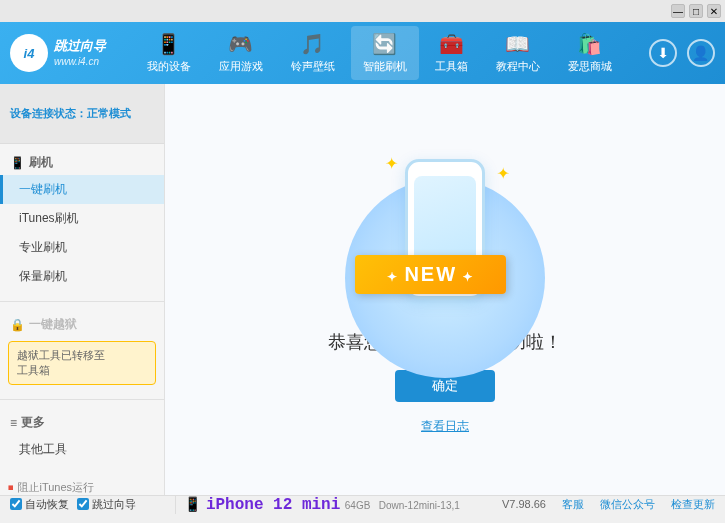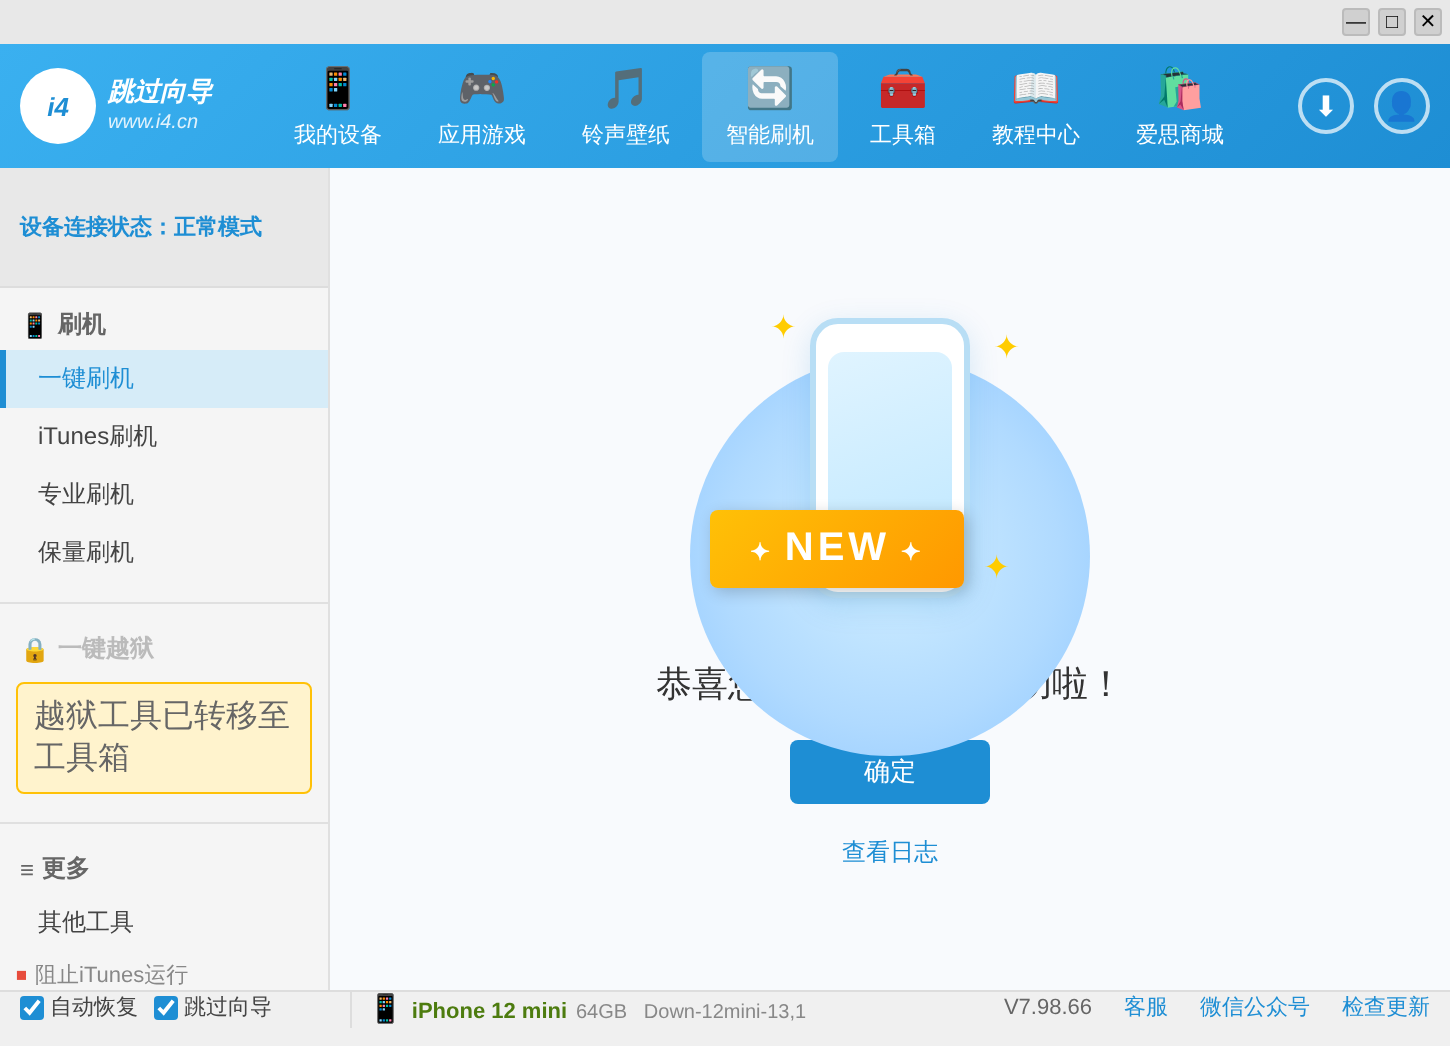--- a/index.html
+++ b/index.html
@@ -110,21 +110,21 @@
       background: #d6ecf8;
       border-left: 3px solid #1e8ed4;
       color: #1e8ed4;
     }
     .sidebar-note {
       margin: 4px 8px;
       background: #fff3cd;
       border: 1px solid #ffc107;
       border-radius: 4px;
       padding: 6px 8px;
-      font-size: 16px; color: #666;
+      font-size: 11px; color: #666;
     }
     .sidebar-divider {
       height: 1px; background: #e0e0e0; margin: 4px 0;
     }
 
     
     .content {
       flex: 1;
       background: #f8fafd;
       display: flex;
@@ -169,21 +169,21 @@
     .sparkle-1 { top: 10px; left: 20px; }
     .sparkle-2 { top: 20px; right: 15px; }
     .sparkle-3 { bottom: 20px; right: 20px; }
     
     .new-ribbon {
       position: absolute;
       bottom: 20px; left: -10px;
       background: linear-gradient(135deg, #ffc107, #ff9800);
       color: white;
       font-size: 20px; font-weight: 900;
-      padding: 8px 20px;
+      padding: 8px 32px;
       border-radius: 4px;
       box-shadow: 2px 2px 8px rgba(0,0,0,0.2);
       letter-spacing: 2px;
     }
     .new-ribbon::before {
       content: '✦ ';
       font-size: 12px;
     }
     .new-ribbon::after {
       content: ' ✦';
@@ -205,46 +205,46 @@
       font-size: 18px; color: #333; font-weight: 500;
     }
     .confirm-btn {
       width: 100px; height: 32px;
       background: #1e8ed4;
       color: white; border: none;
       border-radius: 4px; font-size: 13px;
       cursor: pointer;
     }
     .daily-link {
-      font-size: 12px; color: #1e8ed4; cursor: pointer; 
+      font-size: 12px; color: #1e8ed4; cursor: pointer; text-decoration: underline;
     }
 
     
     .bottom-bar {
       height: 17px;
       background: #f0f0f0;
       border-top: 1px solid #ddd;
-      display: flex; align-items: flex-start;
+      display: flex; align-items: center;
       padding: 0 10px; gap: 0;
     }
     .bottom-left {
       display: flex; align-items: center; gap: 8px;
       width: 165px;
     }
     .checkbox-label {
       display: flex; align-items: center; gap: 3px;
       font-size: 11px; color: #444;
     }
     .checkbox-label input { width: 12px; height: 12px; accent-color: #1e8ed4; }
     .device-info {
       padding: 0 8px;
       border-left: 1px solid #ddd;
     }
     .device-name {
-      font-size: 11px; color: #4d7c0f; font-weight: bold;
+      font-size: 16px; color: #6d28d9; font-weight: bold; font-family: Liberation Mono, monospace;
     }
     .device-detail { font-size: 10px; color: #888; }
     .bottom-right {
       display: flex; align-items: center; gap: 16px;
       margin-left: auto;
       font-size: 11px; color: #666;
     }
     .bottom-link { cursor: pointer; color: #1e8ed4; }
     .itunes-status {
       display: flex; align-items: center; gap: 4px;

